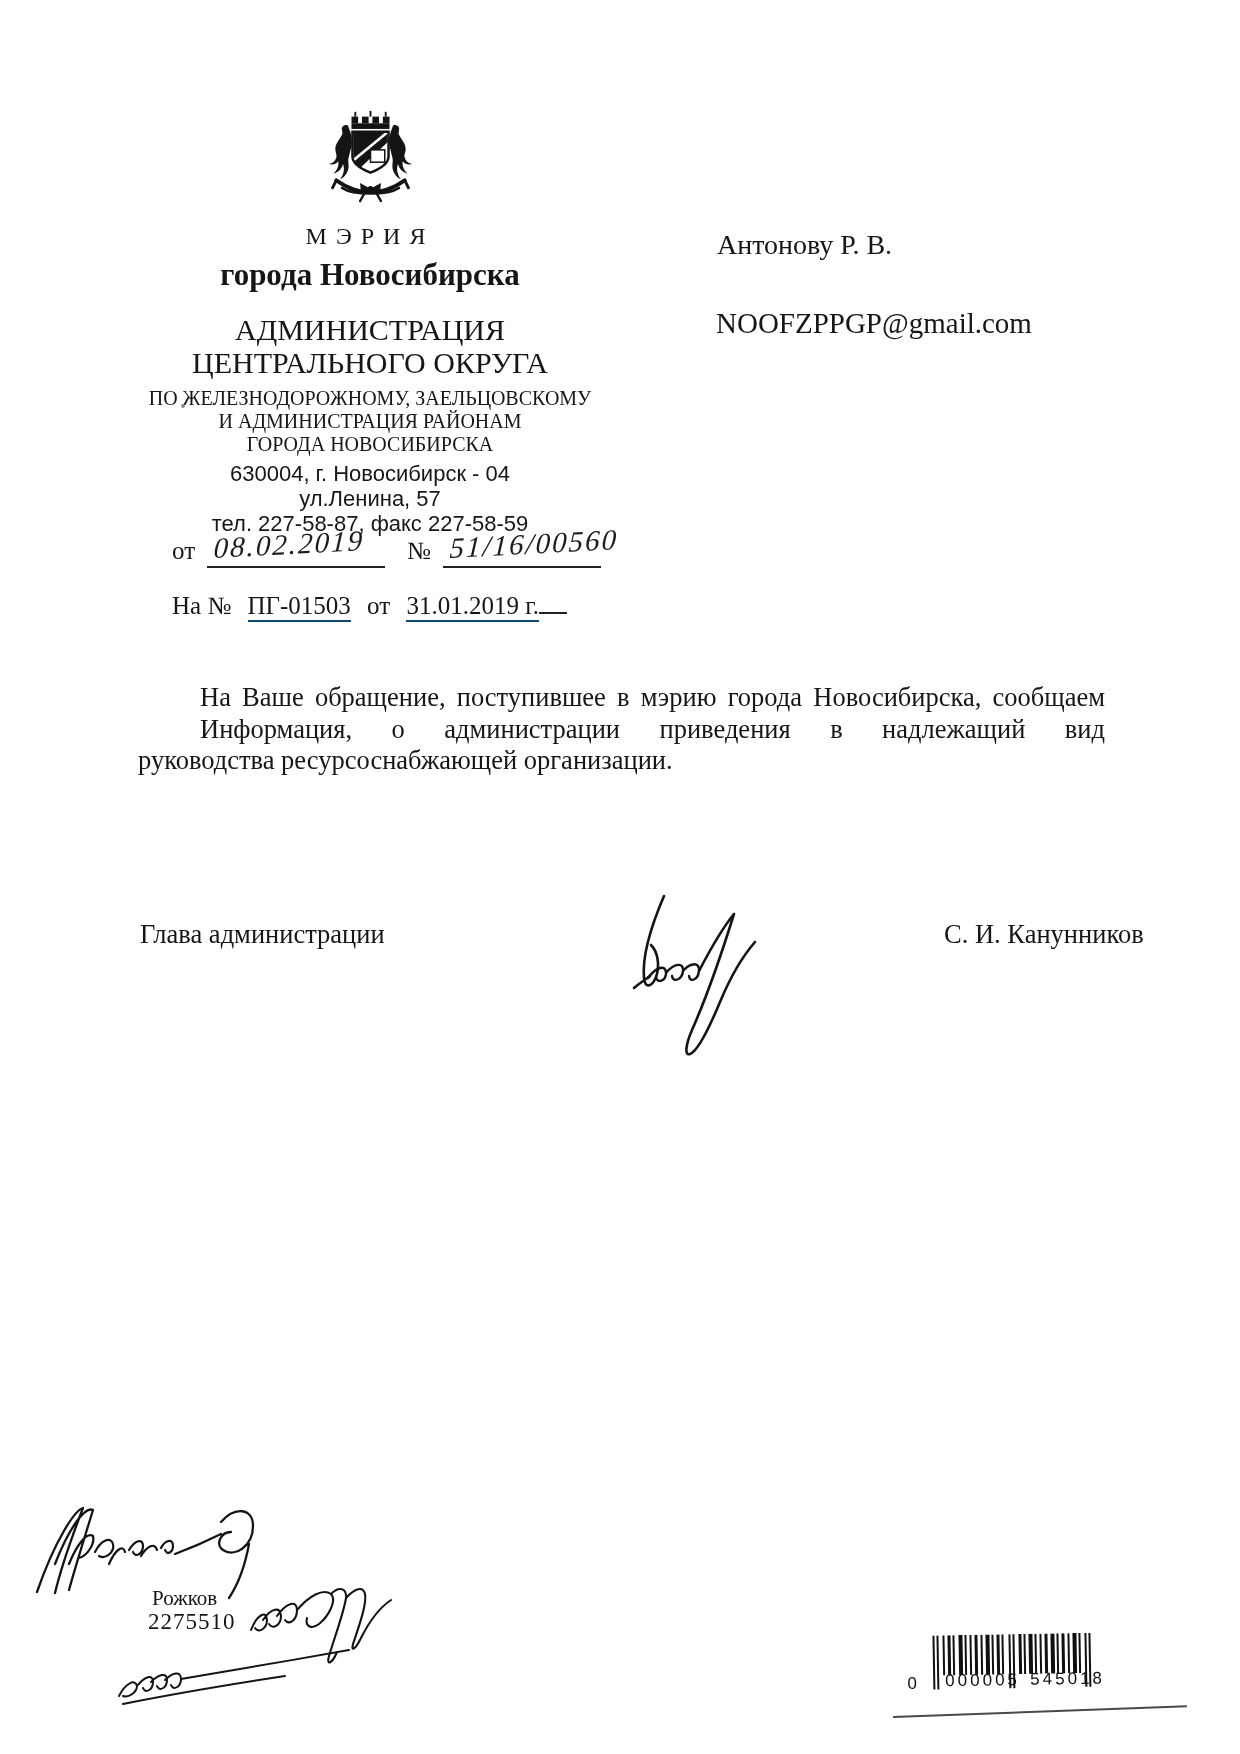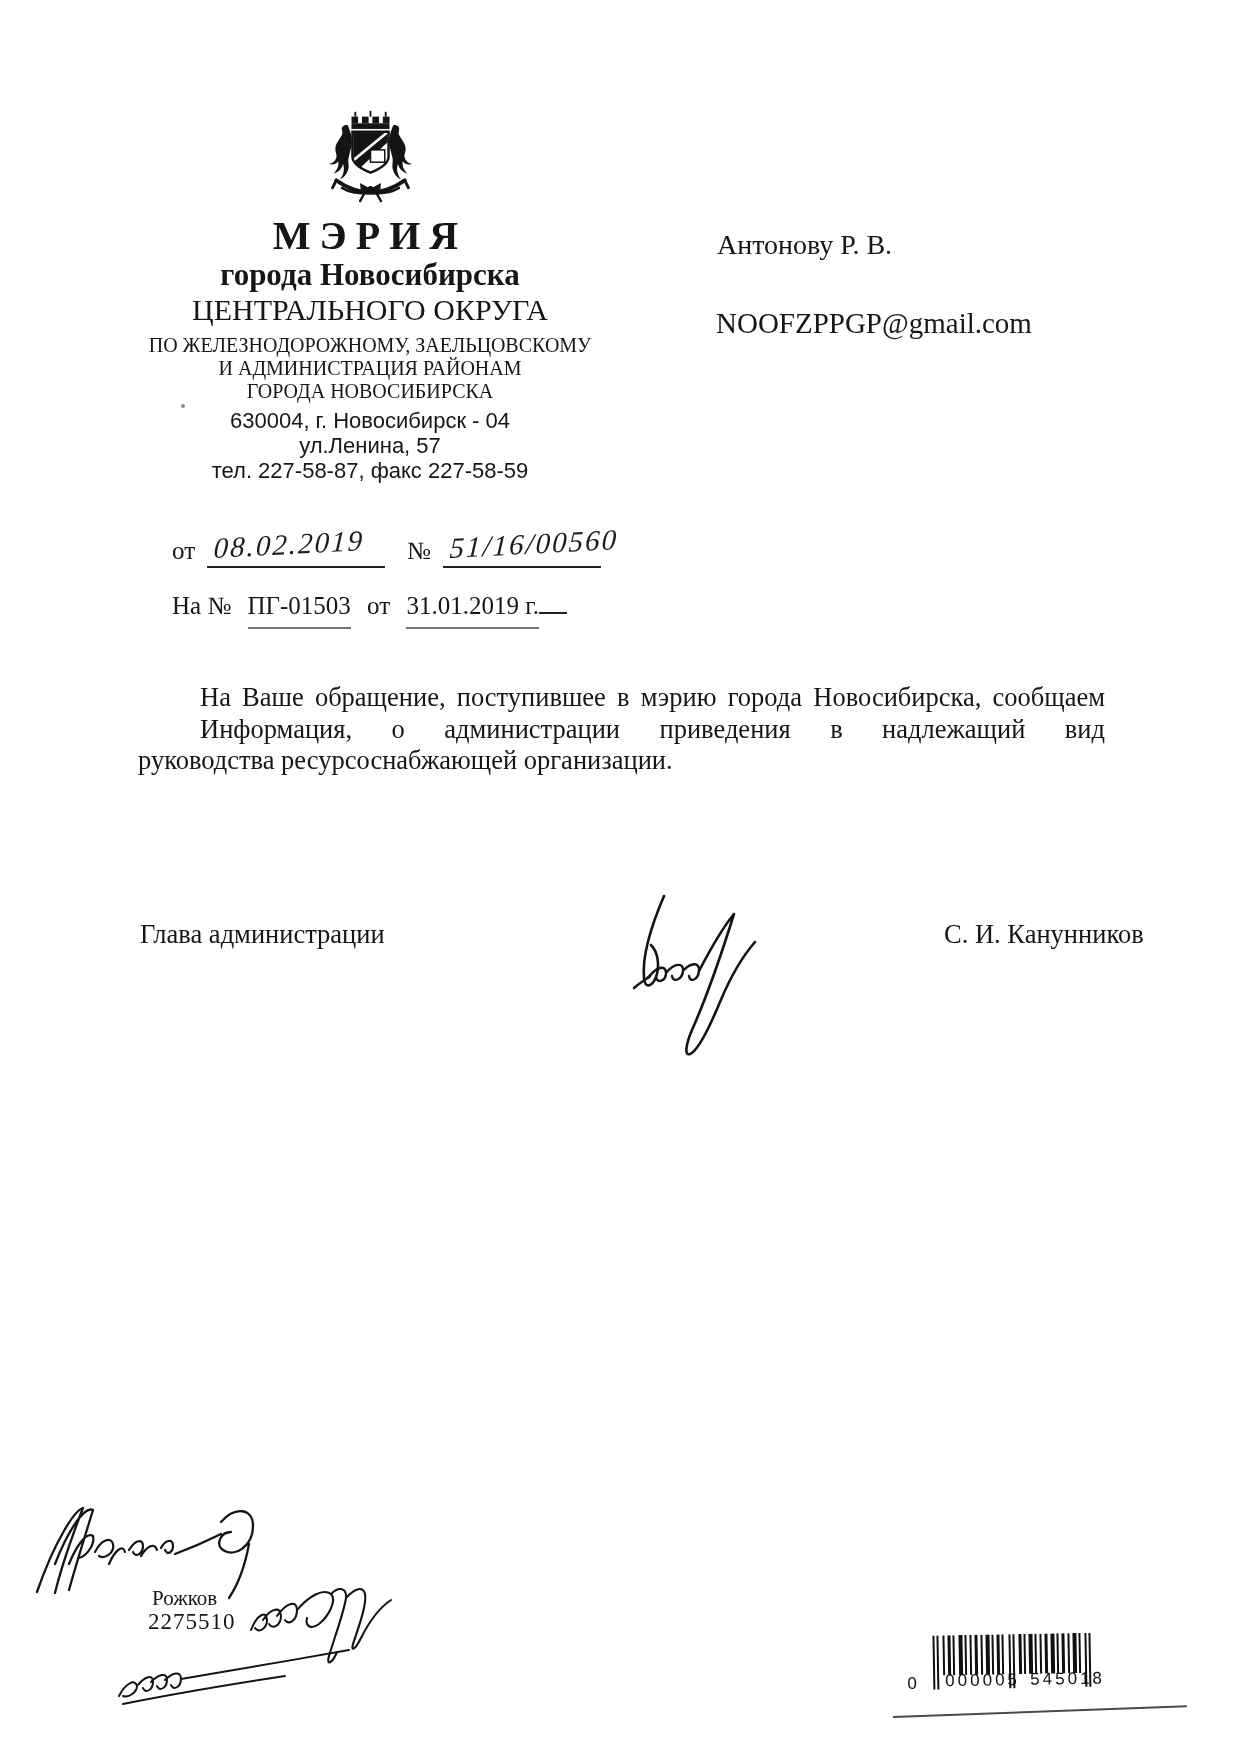--- a/index.html
+++ b/index.html
@@ -3,21 +3,21 @@
 <meta charset="utf-8">
 <style>
   html,body{margin:0;padding:0;background:#ffffff;}
   .page{
     position:relative;width:1240px;height:1754px;margin:0 auto;background:#ffffff;
     font-family:"Liberation Serif","DejaVu Serif",serif;color:#161616;overflow:hidden;
   }
   
   .letterhead{position:absolute;left:135px;top:108px;width:470px;text-align:center;}
   .emblem{display:block;margin:0 auto 12px auto;}
-  .org1{font-size:40px;font-weight:bold;letter-spacing:9px;line-height:38px;}
+  .org1{font-size:24px;font-weight:normal;letter-spacing:9px;line-height:38px;}
   .org2{font-size:31px;font-weight:bold;line-height:36px;margin-top:2px;}
   .dept1{font-size:30px;line-height:33px;margin-top:20px;}
   .dept2{font-size:30px;line-height:34px;}
   .dept3{font-size:20px;line-height:24px;margin-top:6px;}
   .dept4{font-size:20px;line-height:23px;}
   .dept5{font-size:20px;line-height:23px;}
   .addr{font-family:"Liberation Sans","DejaVu Sans",sans-serif;font-size:22px;line-height:25px;}
   .addr1{margin-top:5px;}
   
   .outref{position:absolute;left:172px;top:530px;display:flex;align-items:flex-end;font-size:25px;}
@@ -25,21 +25,21 @@
   .blank{position:relative;border-bottom:2px solid #222;height:36px;}
   .blank1{width:178px;margin-left:12px;}
   .blank2{width:158px;margin-left:12px;}
   .numlbl{margin-left:22px;}
   .hw{
     position:absolute;left:6px;bottom:1px;font-style:italic;font-size:29px;letter-spacing:2px;
     white-space:nowrap;transform:rotate(-3deg) skewX(-6deg);transform-origin:left bottom;color:#1c1c1c;
   }
   
   .inref{position:absolute;left:172px;top:588px;font-size:25px;}
-  .inref .u{border-bottom:2px solid #737373;padding-bottom:8px;}
+  .inref .u{border-bottom:2px solid #0c4a6e;padding-bottom:1px;}
   .inref .sp{display:inline-block;width:10px;}
   .shortline{display:inline-block;width:28px;height:24px;border-bottom:2px solid #222;}
   
   .addressee-name{position:absolute;left:717px;top:229px;font-size:28px;}
   .addressee-email{position:absolute;left:716px;top:307px;font-size:29px;}
   
   .bodytext{position:absolute;left:138px;top:682px;width:967px;font-size:26.5px;line-height:31.5px;}
   .jline{text-align:justify;text-align-last:justify;}
   .lline{text-align:left;}
   .indent{padding-left:62px;}
@@ -93,20 +93,21 @@
       <path class="ink" d="M14,76 C26,85 40,89 50,88 C60,89 74,85 86,76" stroke-width="4"></path>
       <path class="ink" d="M20,84 C32,92 68,92 80,84" stroke-width="2.6"></path>
       <path d="M50,85 l-11,-6 l1,11 z" fill="#141414"></path>
       <path d="M50,85 l11,-6 l-1,11 z" fill="#141414"></path>
       <circle cx="50" cy="85" r="3" fill="#141414"></circle>
       <path class="ink" d="M44,89 l-5,9 M56,89 l5,9" stroke-width="2.4"></path>
       <path class="ink" d="M14,76 l-4,8 M86,76 l4,8" stroke-width="3"></path>
     </svg>
     <div class="org1">МЭРИЯ</div>
     <div class="org2">города Новосибирска</div>
+    <div class="dept1">АДМИНИСТРАЦИЯ</div>
     <div class="dept2">ЦЕНТРАЛЬНОГО ОКРУГА</div>
     <div class="dept3">ПО ЖЕЛЕЗНОДОРОЖНОМУ, ЗАЕЛЬЦОВСКОМУ</div>
     <div class="dept4">И АДМИНИСТРАЦИЯ РАЙОНАМ</div>
     <div class="dept5">ГОРОДА НОВОСИБИРСКА</div>
     <div class="addr addr1">630004, г. Новосибирск - 04</div>
     <div class="addr">ул.Ленина, 57</div>
     <div class="addr">тел. 227-58-87, факс 227-58-59</div>
   </div>
 
   <div class="speck"></div>

